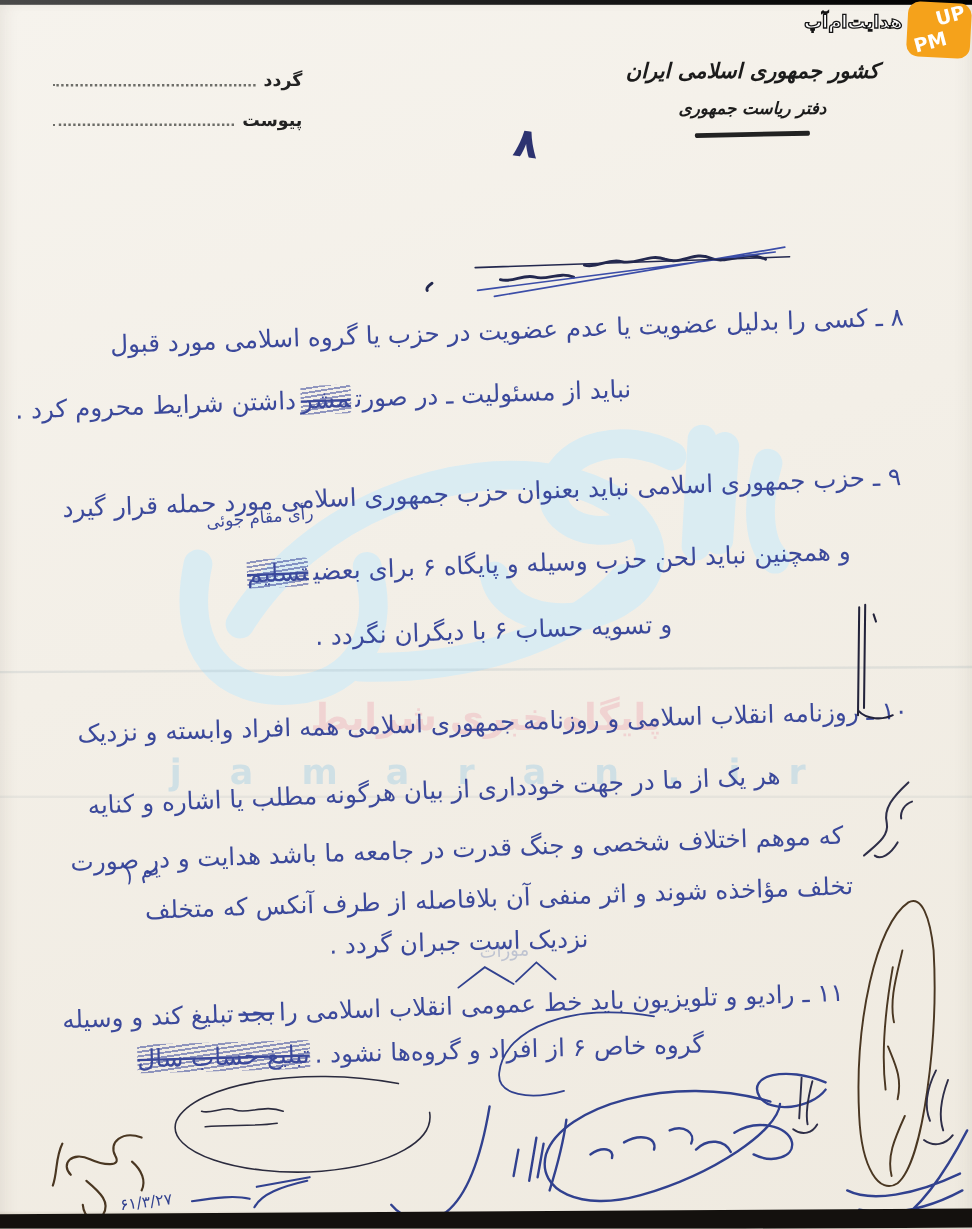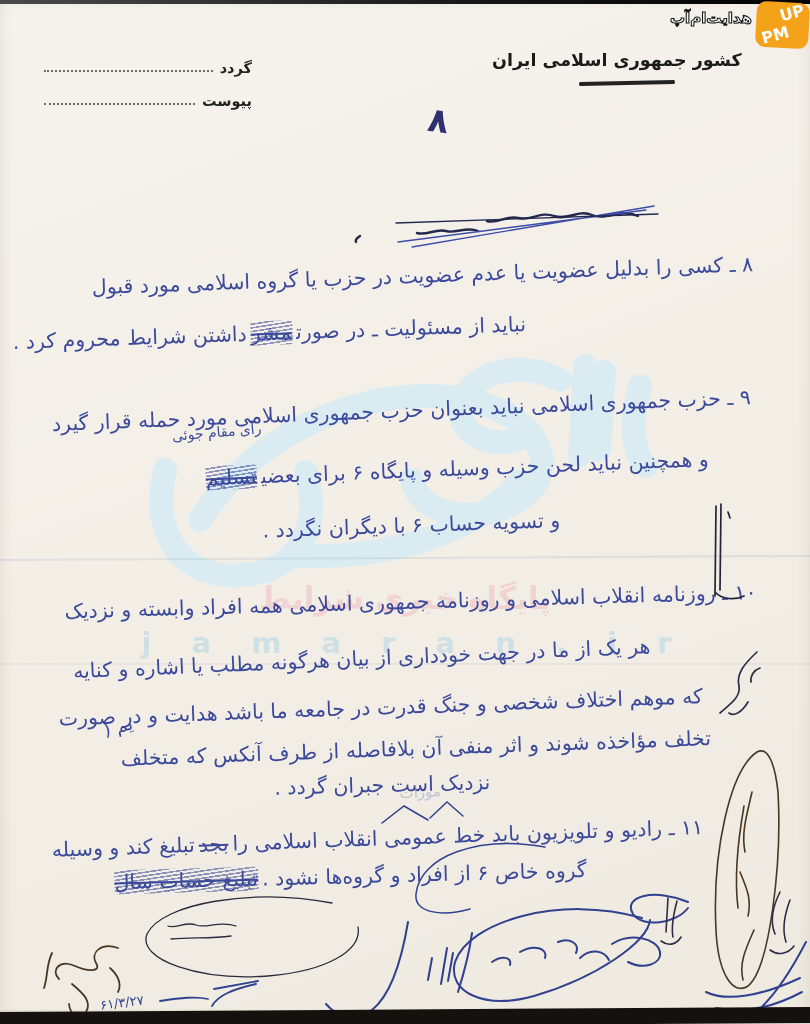--- a/index.html
+++ b/index.html
@@ -16,21 +16,21 @@
   .edge-bottom-shadow{position:absolute;bottom:10px;left:0;width:100%;height:5px;
     background:linear-gradient(180deg,rgba(120,105,75,0),rgba(120,105,75,.25));z-index:8;}
   .crease{position:absolute;left:0;width:100%;height:2px;background:#7e93a0;z-index:2;}
   
   .wm-logo{position:absolute;inset:0;z-index:1;}
   .wm-fa{position:absolute;top:580px;left:40px;right:40px;text-align:center;direction:rtl;
     font-size:31px;font-weight:bold;letter-spacing:7px;color:#efb9bf;opacity:.5;z-index:1;white-space:nowrap;}
   .wm-en{position:absolute;top:626px;left:40px;right:22px;text-align:center;
     font-size:29px;font-weight:bold;letter-spacing:15px;color:#b9d7e5;opacity:.6;z-index:1;white-space:nowrap;}
   
-  .letterhead{position:absolute;top:50px;right:48px;width:270px;text-align:left;direction:rtl;z-index:3;color:#1b1b1b;}
+  .letterhead{position:absolute;top:50px;right:48px;width:270px;text-align:center;direction:rtl;z-index:3;color:#1b1b1b;font-style:italic;}
   .lh-country{font-size:17.5px;font-weight:bold;letter-spacing:.5px;}
   .lh-office{font-size:14px;font-weight:bold;margin-top:13px;}
   .lh-rule{width:96px;height:4px;background:#222;border-radius:2px/3px;margin:11px auto 0;transform:rotate(-1.2deg);}
   .form{position:absolute;top:58px;left:40px;width:212px;z-index:3;}
   .form-row{display:flex;direction:rtl;align-items:flex-end;margin-bottom:15px;}
   .form-label{font-size:14.5px;font-weight:bold;color:#222;}
   .form-dots{flex:1;border-bottom:2px dotted #6d6d68;margin:0 7px 4px 4px;height:12px;}
   
   .badge{position:absolute;top:2px;right:1px;width:53px;height:46px;background:#F5A21B;border-radius:10px;
     transform:rotate(3deg);z-index:10;}
@@ -68,20 +68,21 @@
     </g>
   </svg>
   <div class="wm-fa">پایگاه خبری شرایط</div>
   <div class="wm-en">j a m a r a n . i r</div>
 
   <div class="crease" style="top:557px;opacity:.16;transform:rotate(-.3deg);"></div>
   <div class="crease" style="top:663px;opacity:.1;"></div>
 
   <div class="letterhead">
     <div class="lh-country">کشور جمهوری اسلامی ایران</div>
+    <div class="lh-office">دفتر ریاست جمهوری</div>
     <div class="lh-rule"></div>
   </div>
 
   <div class="form">
     <div class="form-row">
       <span class="form-label">گردد</span>
       <span class="form-dots"></span>
     </div>
     <div class="form-row">
       <span class="form-label">پیوست</span>

